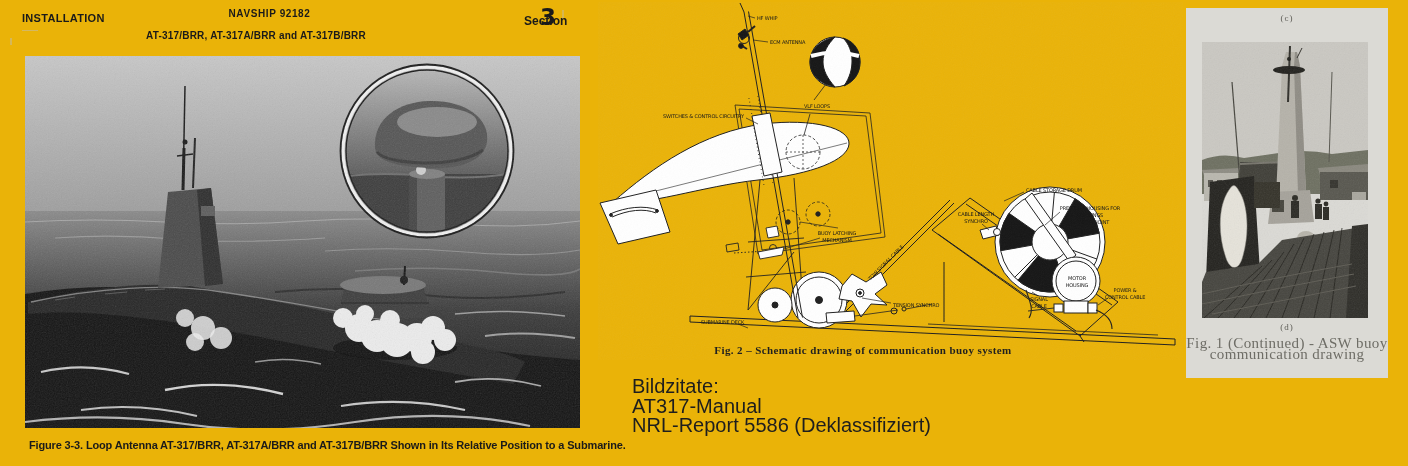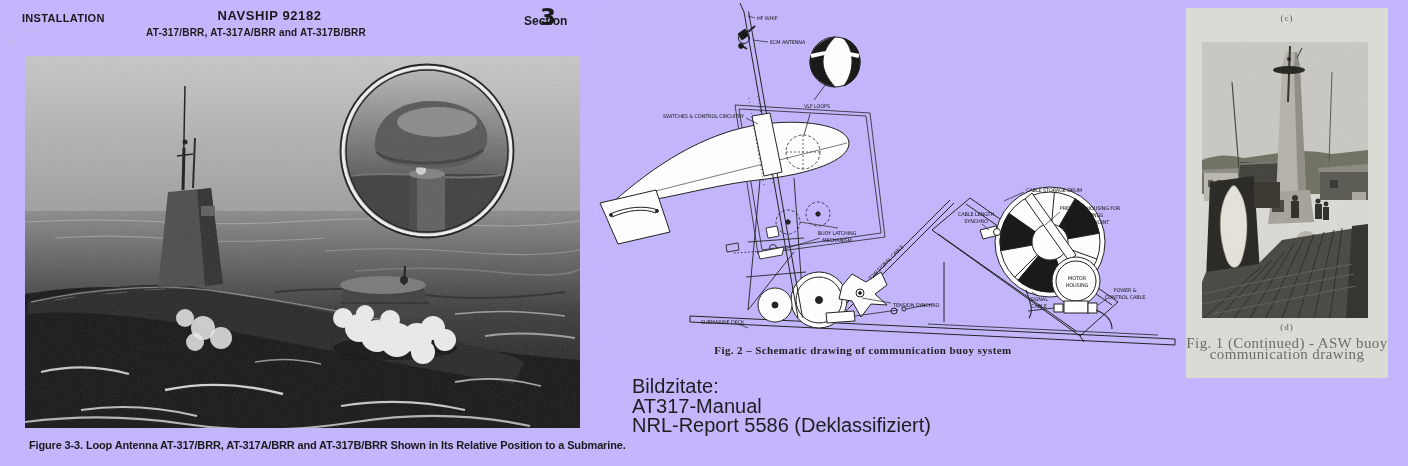--- a/index.html
+++ b/index.html
@@ -1,23 +1,23 @@
 <!DOCTYPE html>
 <html><head>
 <meta charset="utf-8">
 <style>
   html,body{margin:0;padding:0;background:#ffffff;}
-  #stage{position:relative;width:1408px;height:466px;background:#c4b5fd;overflow:hidden;
+  #stage{position:relative;width:1408px;height:466px;background:#eab308;overflow:hidden;
          font-family:"Liberation Sans",sans-serif;color:#1a1a1a;}
   
   .lp-header{position:absolute;left:0;top:8px;width:585px;height:44px;}
   .lp-installation{position:absolute;left:22px;top:4px;font-size:11px;font-weight:bold;letter-spacing:.3px;}
   .lp-center{position:absolute;left:0;top:0;width:512px;text-align:center;}
-  .lp-center .l1{font-size:13px;font-weight:bold;letter-spacing:.6px;padding-left:27px;}
-  .lp-center .l2{font-size:10px;font-weight:bold;letter-spacing:.2px;margin-top:4px;}
+  .lp-center .l1{font-size:10px;font-weight:bold;letter-spacing:.6px;padding-left:27px;}
+  .lp-center .l2{font-size:10px;font-weight:bold;letter-spacing:.2px;margin-top:11px;}
   .lp-section{position:absolute;left:524px;top:6px;font-size:12px;font-weight:bold;}
   .lp-section-num{position:absolute;left:540px;top:-4px;font-size:23px;font-weight:bold;font-family:"DejaVu Sans",sans-serif;}
   .scan-mark{position:absolute;background:#bdbdbd;}
   .lp-illu{position:absolute;left:25px;top:56px;width:555px;height:372px;}
   .lp-caption{position:absolute;left:29px;top:439px;width:540px;font-size:11px;font-weight:bold;
               letter-spacing:-0.15px;white-space:nowrap;}
   
   .mid{position:absolute;left:598px;top:2px;width:585px;height:358px;}
   .citation{position:absolute;left:632px;top:377px;font-size:20px;line-height:19.5px;color:#1e1e1e;}
   

